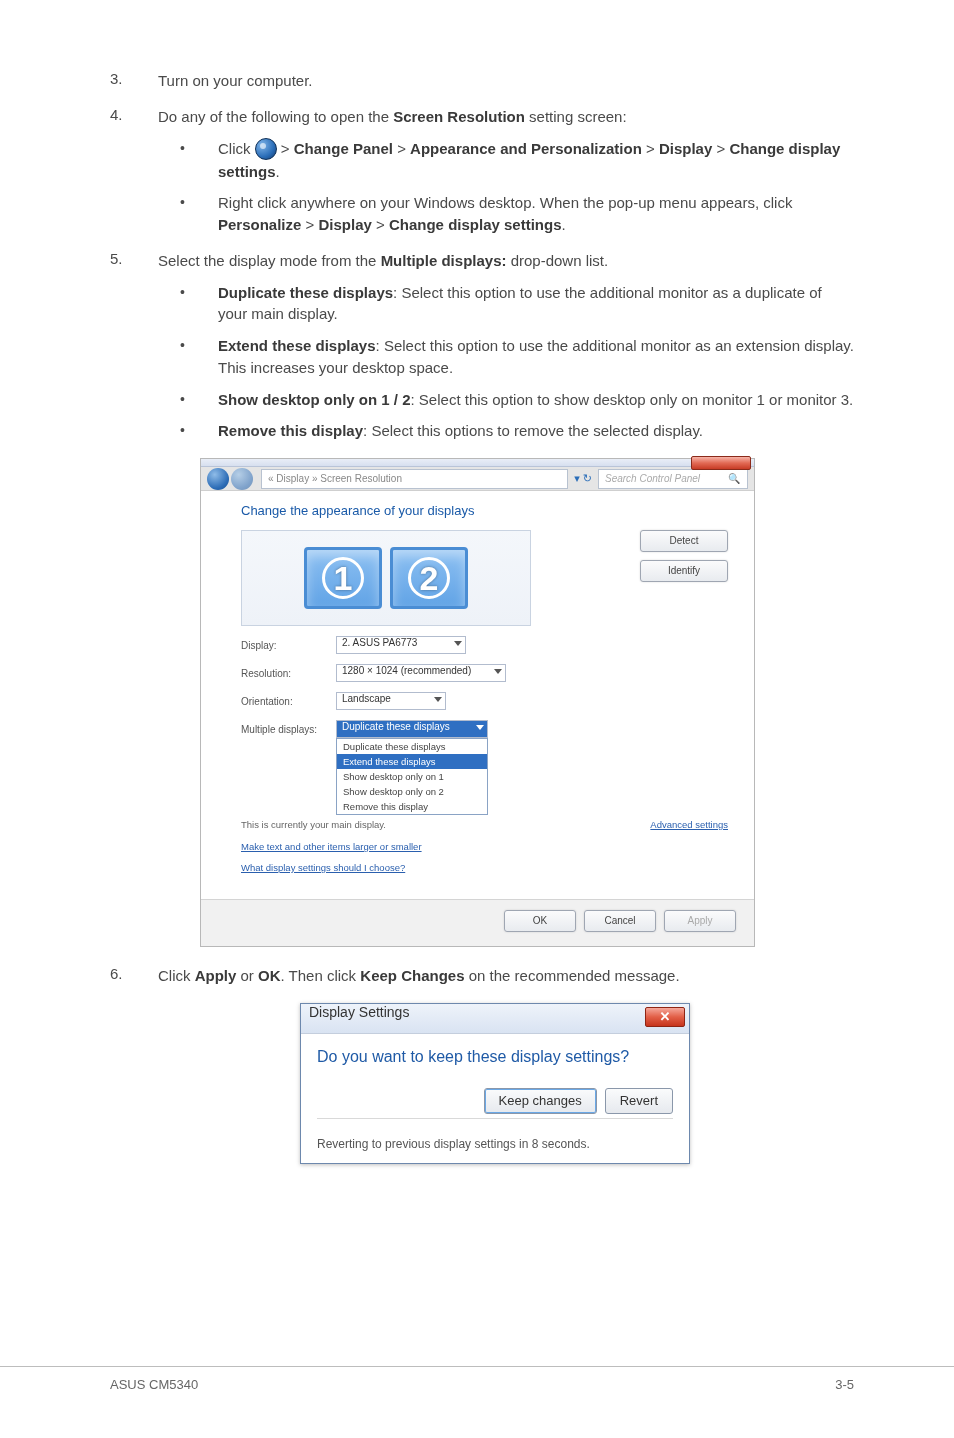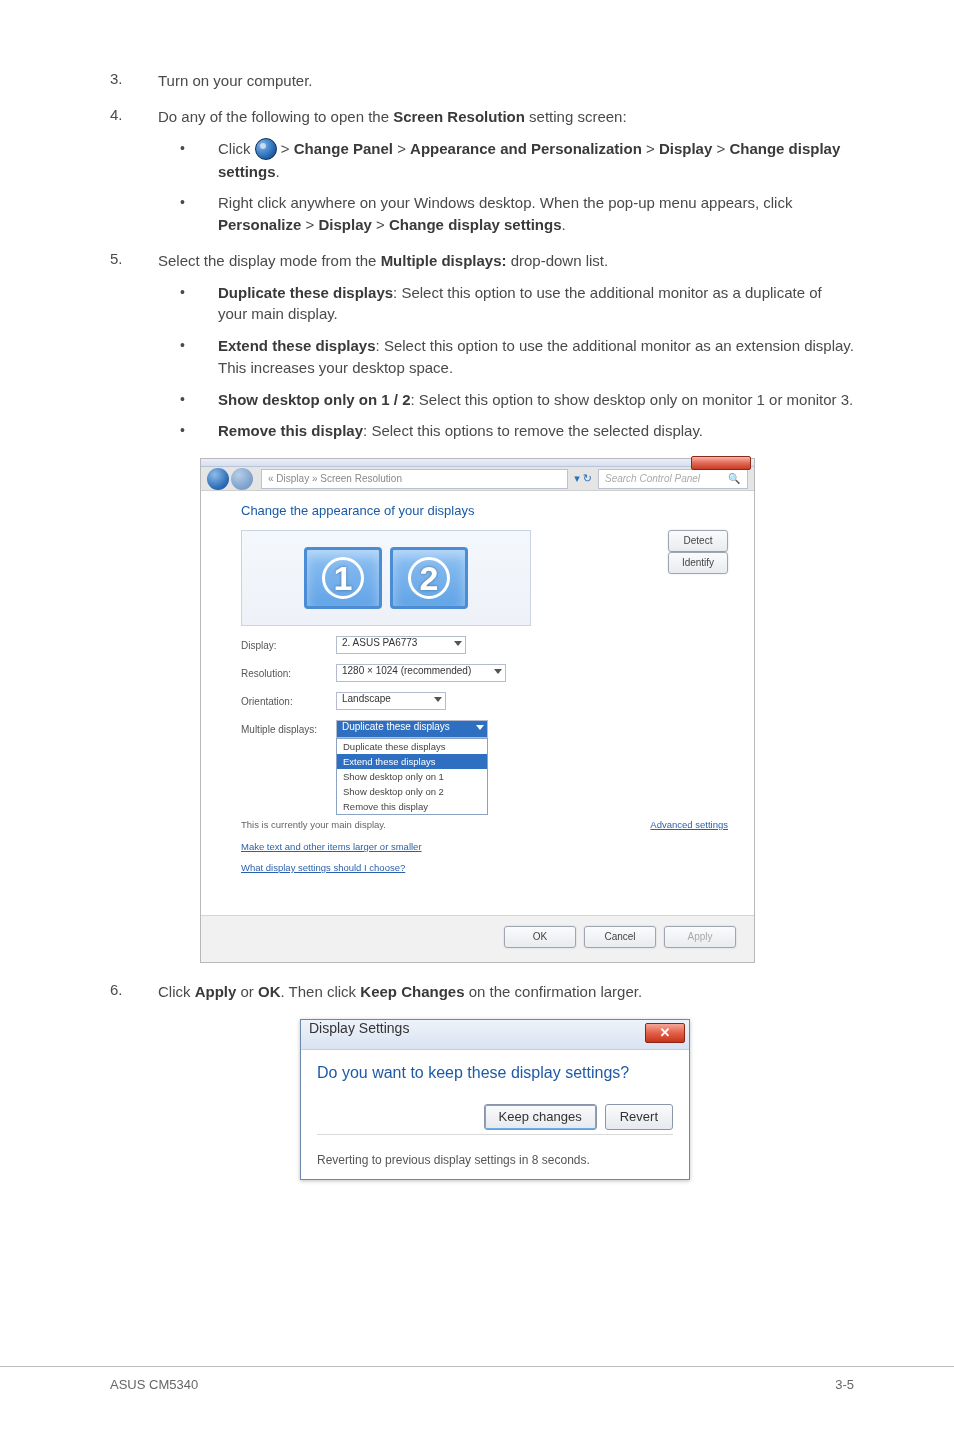--- a/index.html
+++ b/index.html
@@ -86,21 +86,21 @@
       box-shadow: inset 0 6px 12px rgba(255,255,255,.4);
     }
     .mon span {
       color: #fff; font-size: 34px; font-weight: bold;
       text-shadow: 0 0 3px rgba(0,0,0,.4);
       border: 3px solid #fff; border-radius: 50%;
       width: 42px; height: 42px; display: flex; align-items: center; justify-content: center;
     }
     .side-btns { margin-left: auto; padding-left: 60px; }
     .wbtn {
-      display: block; width: 60px; height: 22px; 
+      display: block; width: 88px; height: 22px; margin-bottom: 8px;
       border: 1px solid #9fa6b2; background: linear-gradient(#fbfbfc,#e8ebef);
       font-size: 10px; color: #444; border-radius: 3px; text-align: center;
       line-height: 20px; box-shadow: 0 0 2px rgba(0,0,0,.15);
     }
     .form-row { display: flex; align-items: center; margin-top: 10px; font-size: 10px; color: #555; }
     .form-label { width: 95px; }
     .form-select {
       border: 1px solid #b2bcce; background: #fff; height: 18px; padding: 0 16px 0 5px;
       font-size: 10px; color: #333; position: relative; min-width: 130px;
     }
@@ -269,34 +269,34 @@
           <div class="dd-row">Show desktop only on 1</div>
           <div class="dd-row">Show desktop only on 2</div>
           <div class="dd-row">Remove this display</div>
         </div>
       </div>
       <div style="display:flex;justify-content:space-between;margin-top:4px">
         <span class="tiny-link" style="text-decoration:none;color:#666">This is currently your main display.</span>
         <span class="tiny-link">Advanced settings</span>
       </div>
       <div style="margin-top:6px"><span class="tiny-link">Make text and other items larger or smaller</span></div>
-      <div style="margin-top:3px;margin-bottom:24px"><span class="tiny-link">What display settings should I choose?</span></div>
+      <div style="margin-top:3px;margin-bottom:8px"><span class="tiny-link">What display settings should I choose?</span></div>
     </div>
     <div class="bottom-row">
       <div class="wbtn">OK</div>
       <div class="wbtn">Cancel</div>
       <div class="wbtn disabled">Apply</div>
     </div>
   </div>
 </div>
 
 <div class="ol-item">
   <div class="ol-num">6.</div>
   <div class="ol-body">
-    <span>Click </span><b>Apply</b><span> or </span><b>OK</b><span>. Then click </span><b>Keep Changes</b><span> on the confirmation larger.</span>
+    <span>Click </span><b>Apply</b><span> or </span><b>OK</b><span>. Then click </span><b>Keep Changes</b><span> on the recommended message.</span>
   </div>
 </div>
 
 <div class="dlg2-wrap">
   <div class="dlg2">
     <div class="dlg2-title">
       <span>Display Settings</span>
       <div class="dlg2-x">✕</div>
     </div>
     <div class="dlg2-body">

